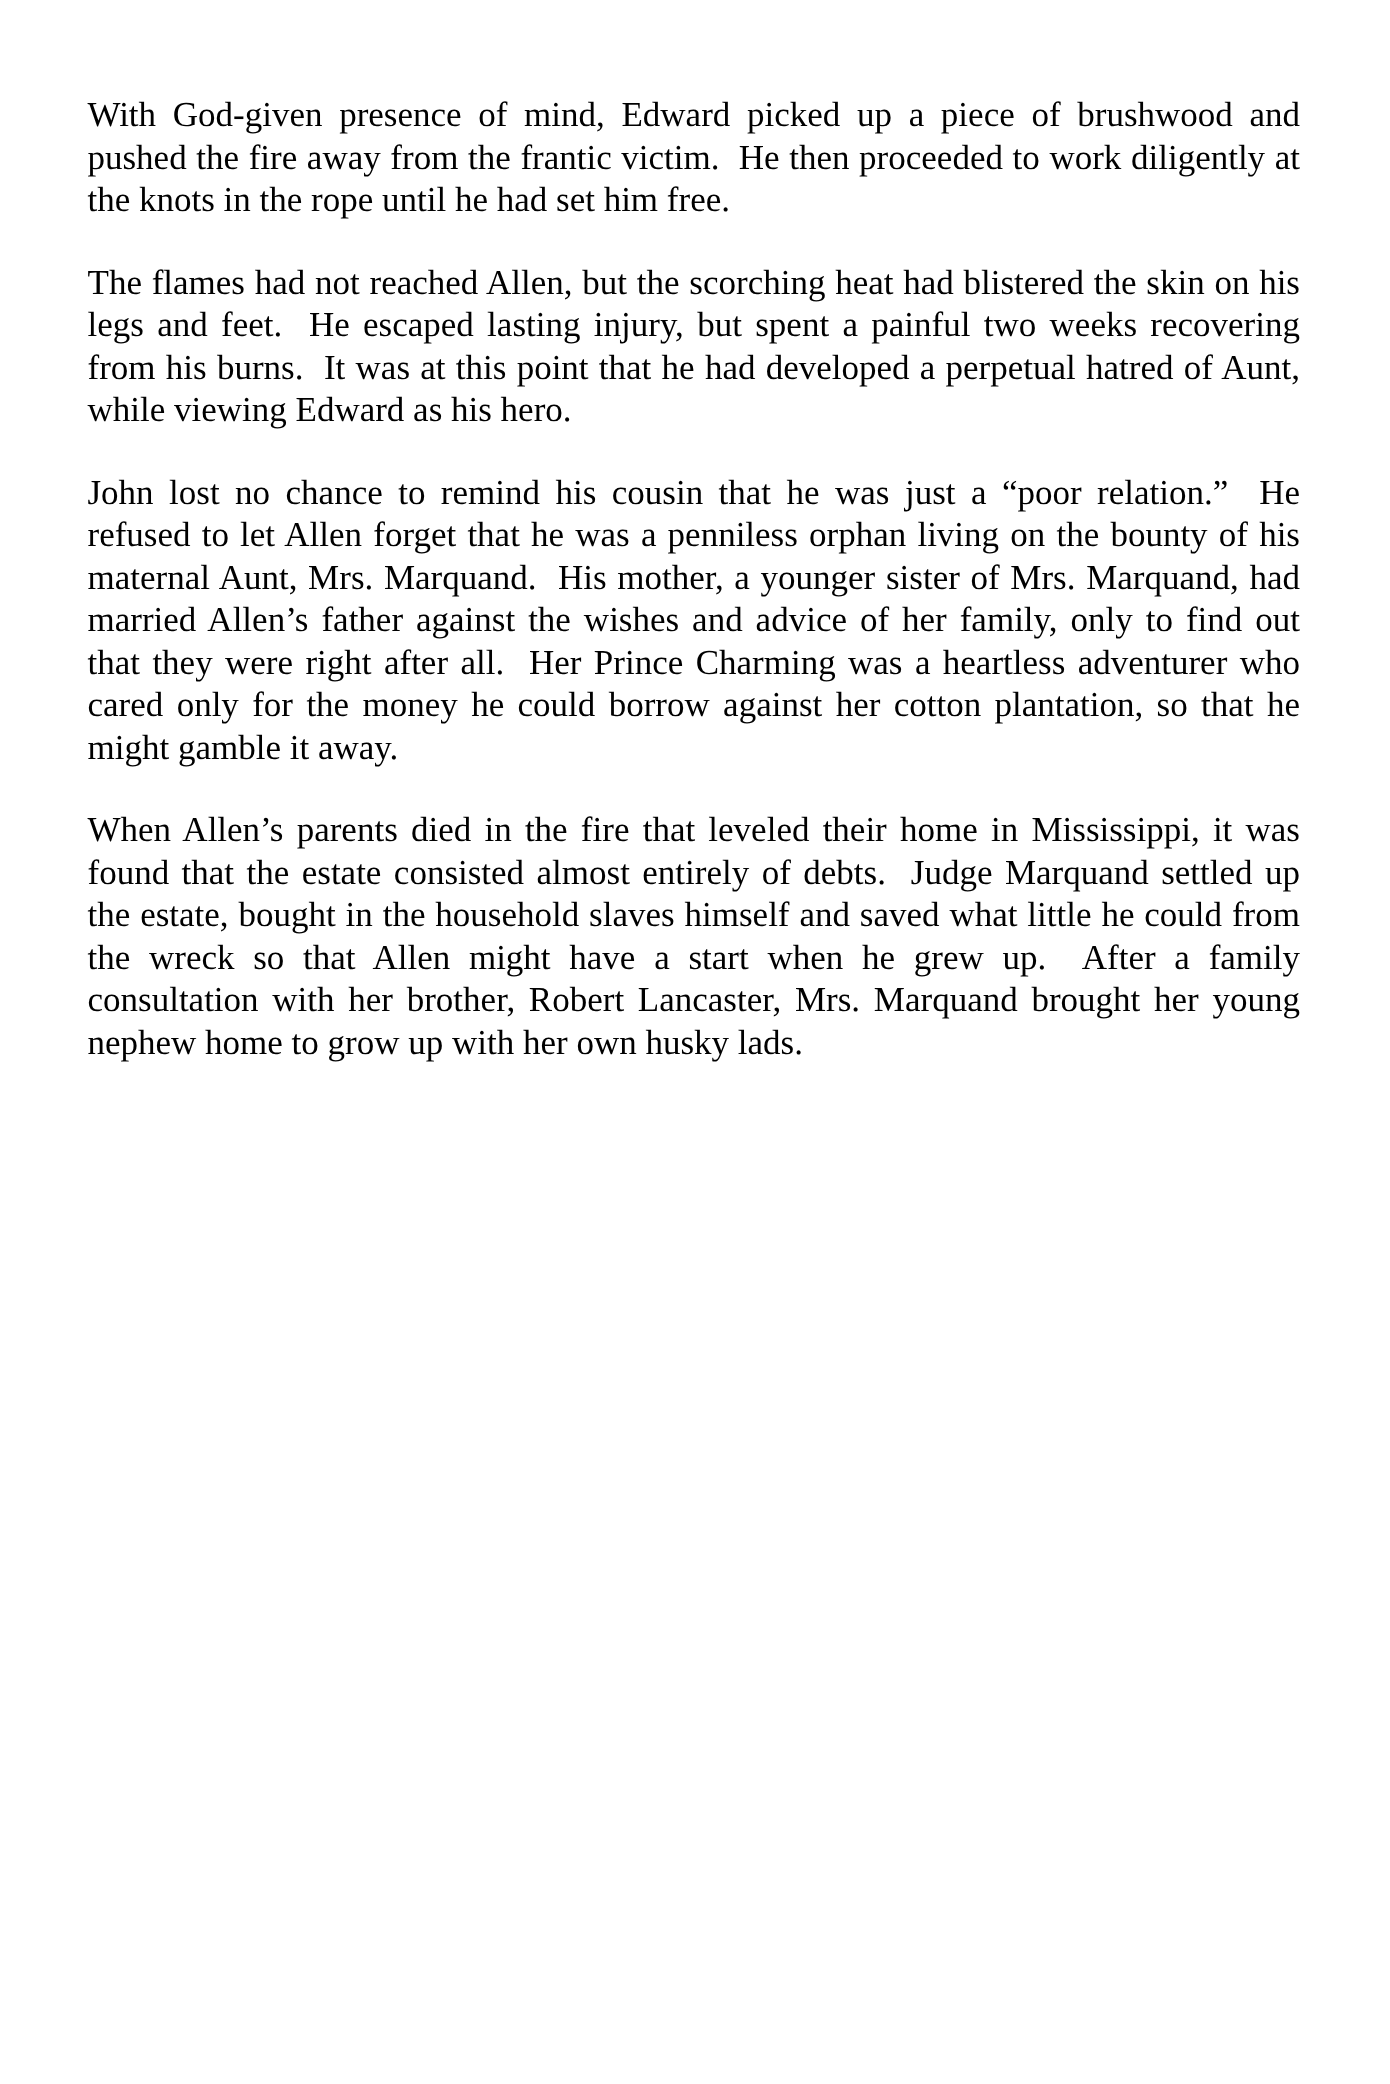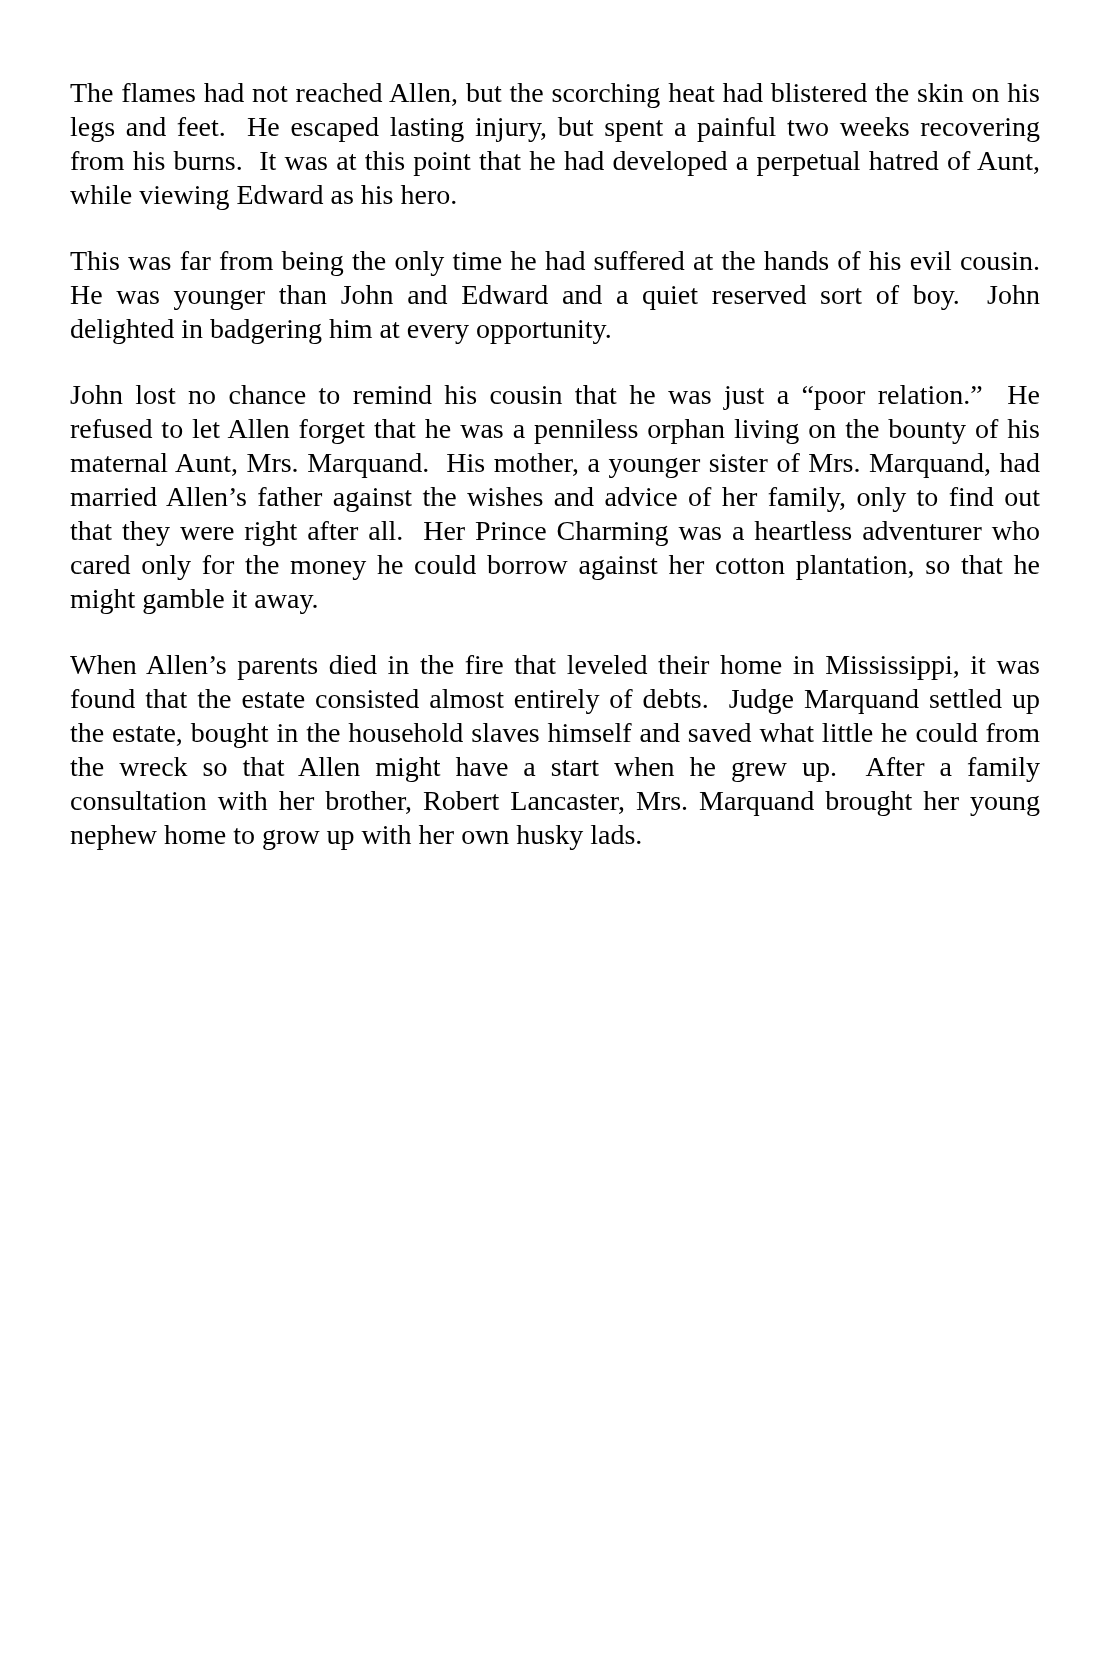--- a/index.html
+++ b/index.html
@@ -27,17 +27,17 @@
     text-align: justify;
     text-justify: inter-word;
     white-space: pre-wrap;
     margin: 0 0 32px 0;
   }
 </style>
 </head>
 <body>
 
 <div class="page">
+  <p class="para">With God-given presence of mind, Edward picked up a piece of brushwood and pushed the fire away from the frantic victim.  He then proceeded to work diligently at the knots in the rope until he had set him free.</p>
   <p class="para">The flames had not reached Allen, but the scorching heat had blistered the skin on his legs and feet.  He escaped lasting injury, but spent a painful two weeks recovering from his burns.  It was at this point that he had developed a perpetual hatred of Aunt, while viewing Edward as his hero.</p>
-  <p class="para">This was far from being the only time he had suffered at the hands of his evil cousin.  He was younger than John and Edward and a quiet reserved sort of boy.  John delighted in badgering him at every opportunity.</p>
   <p class="para">John lost no chance to remind his cousin that he was just a “poor relation.”  He refused to let Allen forget that he was a penniless orphan living on the bounty of his maternal Aunt, Mrs. Marquand.  His mother, a younger sister of Mrs. Marquand, had married Allen’s father against the wishes and advice of her family, only to find out that they were right after all.  Her Prince Charming was a heartless adventurer who cared only for the money he could borrow against her cotton plantation, so that he might gamble it away.</p>
   <p class="para">When Allen’s parents died in the fire that leveled their home in Mississippi, it was found that the estate consisted almost entirely of debts.  Judge Marquand settled up the estate, bought in the household slaves himself and saved what little he could from the wreck so that Allen might have a start when he grew up.  After a family consultation with her brother, Robert Lancaster, Mrs. Marquand brought her young nephew home to grow up with her own husky lads.</p>
 </div>
 
 </body></html>

